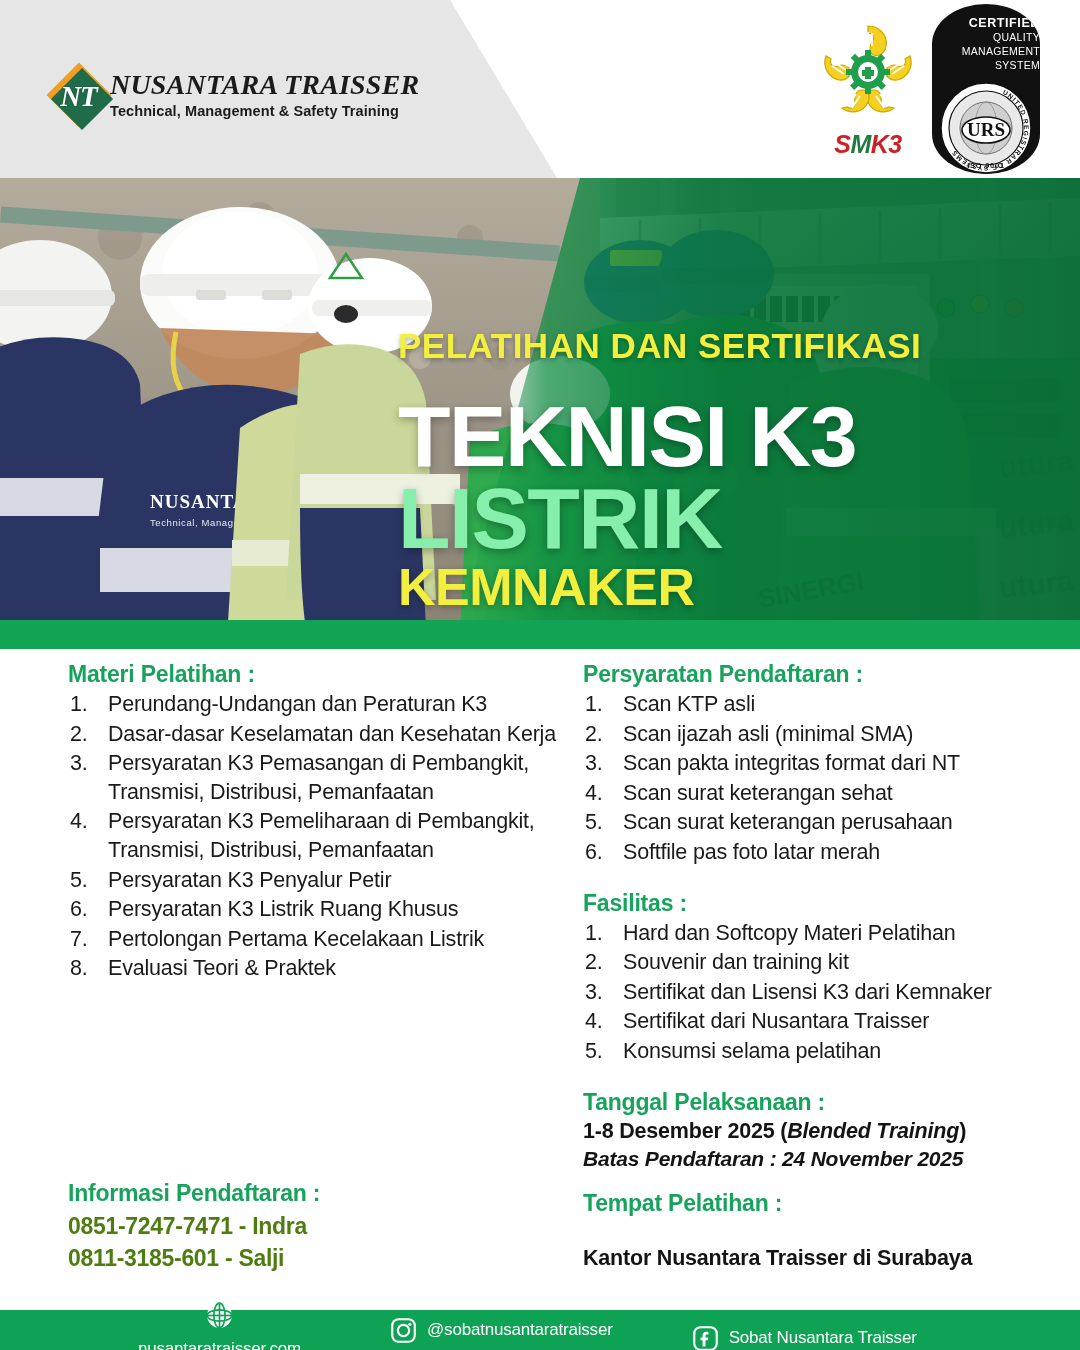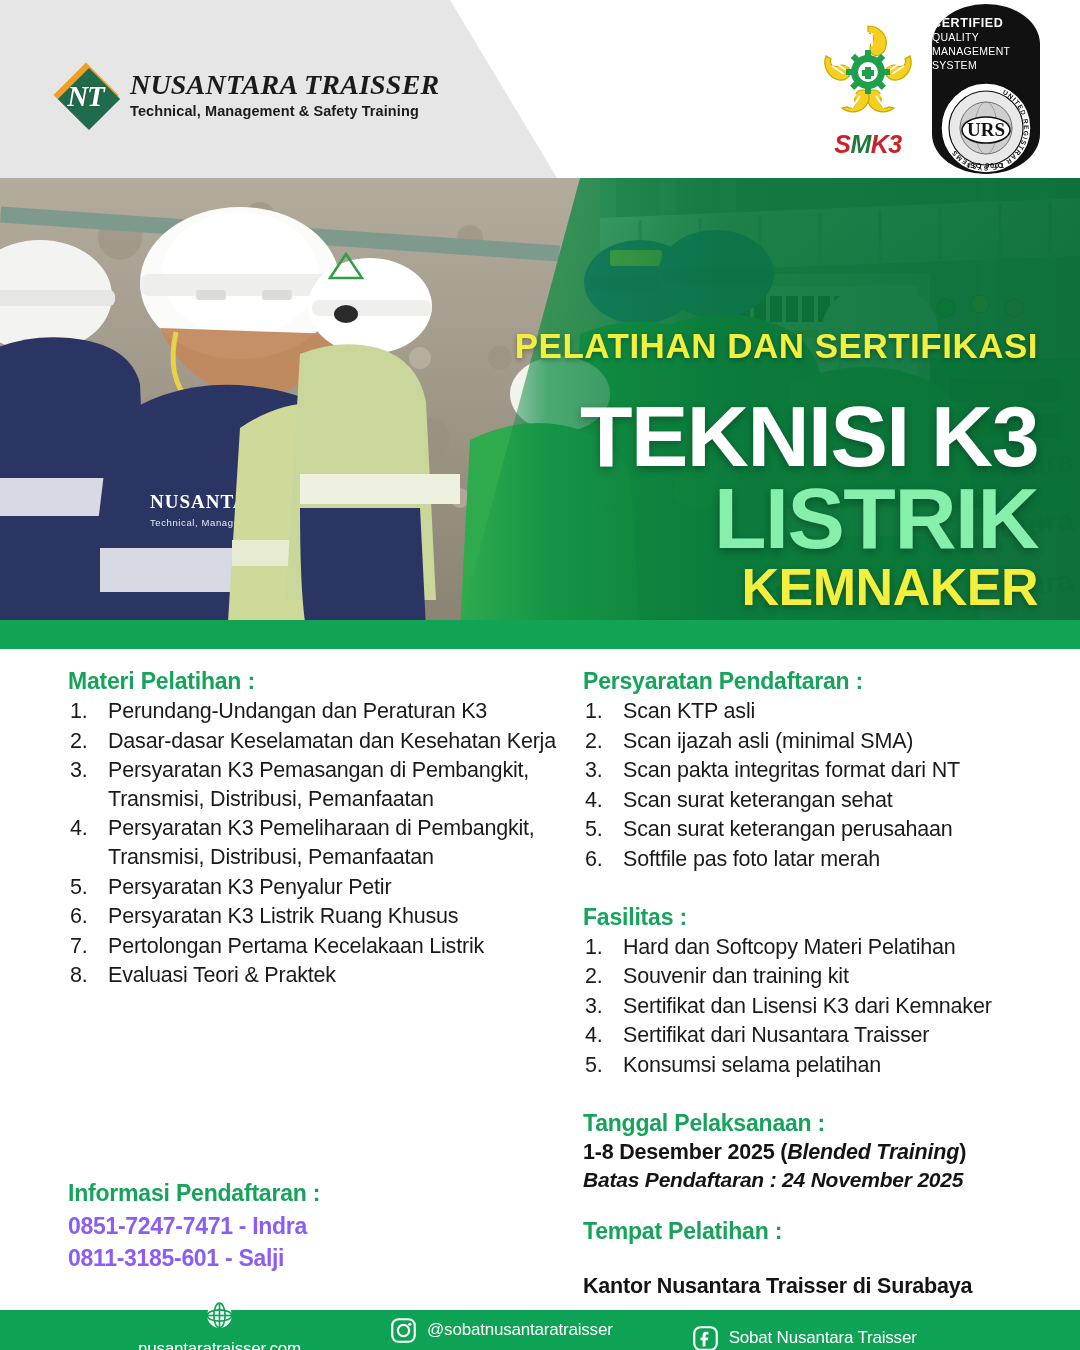--- a/index.html
+++ b/index.html
@@ -12,21 +12,21 @@
   }
   .poster{position:relative;width:1080px;height:1350px;overflow:hidden;background:#fff;}
 
   
   .header{position:absolute;left:0;top:0;width:1080px;height:178px;background:#ffffff;z-index:5;}
   .header-shape{
     position:absolute;left:0;top:0;width:600px;height:178px;
     background:#e6e6e6;
     clip-path:polygon(0 0,450px 0,557px 178px,0 178px);
   }
-  .logo-wrap{position:absolute;left:54px;top:63px;display:flex;align-items:center;gap:13px;z-index:6;}
+  .logo-wrap{position:absolute;left:47px;top:63px;display:flex;align-items:center;z-index:6;}
   .logo-mark{position:relative;width:63px;height:63px;flex:none;}
   .logo-mark .dia{
     position:absolute;left:50%;top:50%;width:44px;height:44px;
     transform:translate(-50%,-50%) rotate(45deg);
   }
   .logo-mark .dia-o{background:#efa024;width:46px;height:46px;}
   .logo-mark .dia-g{background:#1f6b4a;width:44px;height:44px;left:calc(50% + 3px);top:calc(50% + 4px);}
   .logo-mark .nt{
     position:absolute;left:0;top:0;width:63px;height:63px;
     display:flex;align-items:center;justify-content:center;
@@ -54,34 +54,34 @@
   .smk3 .flower{position:absolute;left:0;top:14px;width:108px;height:108px;}
   .smk3 .smk3-word{
     position:absolute;left:0;bottom:10px;width:108px;text-align:center;
     font-weight:bold;font-size:25px;color:#cf2027;font-style:italic;letter-spacing:-.5px;
   }
   .smk3 .smk3-word .g{color:#1f7a3f;}
   .urs{
     position:relative;width:108px;height:170px;background:#111111;
     border-radius:54px/40px;overflow:hidden;
   }
-  .urs .ctext{position:absolute;left:0;top:12px;width:108px;text-align:left;color:#fff;}
+  .urs .ctext{position:absolute;left:0;top:12px;width:108px;text-align:right;color:#fff;}
   .urs .ctext .l1{font-weight:bold;font-size:12.5px;letter-spacing:.6px;}
   .urs .ctext .l2,.urs .ctext .l3,.urs .ctext .l4{font-size:10.5px;letter-spacing:.3px;line-height:1.35;}
   .urs .seal{position:absolute;left:50%;top:78px;transform:translateX(-50%);width:92px;height:92px;}
 
   
   .hero{position:absolute;left:0;top:178px;width:1080px;height:444px;overflow:hidden;background:#6a6257;}
   .hero svg{position:absolute;left:0;top:0;width:1080px;height:444px;}
   .hero-overlay{
     position:absolute;right:0;top:0;width:620px;height:444px;
     background:linear-gradient(90deg,rgba(10,130,60,.0) 0%,rgba(12,140,65,.72) 14%,rgba(9,120,58,.9) 42%,rgba(8,110,54,.94) 100%);
     clip-path:polygon(120px 0,620px 0,620px 444px,0 444px);
   }
-  .title-block{position:absolute;right:42px;top:150px;width:640px;text-align:right;z-index:4;}
+  .title-block{position:absolute;right:42px;top:150px;width:640px;z-index:4;}
   .t-kicker{
     font-weight:bold;font-size:35px;color:#f3ef3f;letter-spacing:.5px;
     line-height:1;margin-bottom:6px;
     text-shadow:0 2px 5px rgba(0,0,0,.3);
   }
   .t-main1{
     font-weight:bold;font-size:86px;color:#ffffff;line-height:.94;
     letter-spacing:-1.5px;text-shadow:0 3px 9px rgba(0,0,0,.3);margin-top:33px;
   }
   .t-main2{
@@ -95,21 +95,21 @@
 
   
   .band{position:absolute;left:0;top:620px;width:1080px;height:29px;background:#12a355;z-index:5;}
 
   
   .content{position:absolute;left:0;top:649px;width:1080px;height:661px;background:#ffffff;}
   .col-left{position:absolute;left:68px;top:8px;width:500px;}
   .col-right{position:absolute;left:583px;top:8px;width:470px;}
 
   h3.sec{
-    margin:11px 0 2px 0;
+    margin:4px 0 2px 0;
     font-weight:bold;font-size:23px;color:#17a35c;letter-spacing:-.2px;
   }
   ol.items{
     margin:0;padding:0;list-style:none;
   }
   ol.items li{
     position:relative;
     padding-left:40px;
     font-size:21.5px;color:#1a1a1a;line-height:1.33;
     margin-bottom:1px;
@@ -128,21 +128,21 @@
   .date-line em{font-style:italic;}
   .deadline{
     font-weight:bold;font-style:italic;font-size:21px;color:#141414;line-height:1.35;letter-spacing:-.2px;
   }
   .venue{
     font-weight:bold;font-size:21.5px;color:#141414;line-height:1.3;letter-spacing:-.2px;margin-top:28px;
   }
 
   .info-block{position:absolute;left:68px;top:1180px;width:470px;z-index:6;}
   .info-block h3{margin:0 0 4px 0;font-weight:bold;font-size:23px;color:#17a35c;letter-spacing:-.2px;}
-  .phone{font-weight:bold;font-size:23px;color:#8b5cf6;line-height:1.38;letter-spacing:-.3px;}
+  .phone{font-weight:bold;font-size:23px;color:#4d7c0f;line-height:1.38;letter-spacing:-.3px;}
 
   
   .footer{
     position:absolute;left:0;bottom:0;width:1080px;height:40px;
     background:#0ea354;display:flex;align-items:center;z-index:7;
   }
   .fitem{display:flex;align-items:center;gap:10px;color:#ffffff;}
   .fitem .flabel{font-size:17px;color:#ffffff;letter-spacing:-.2px;}
   .f1{margin-left:138px;flex-direction:column;}
   .f2{margin-left:89px;}

